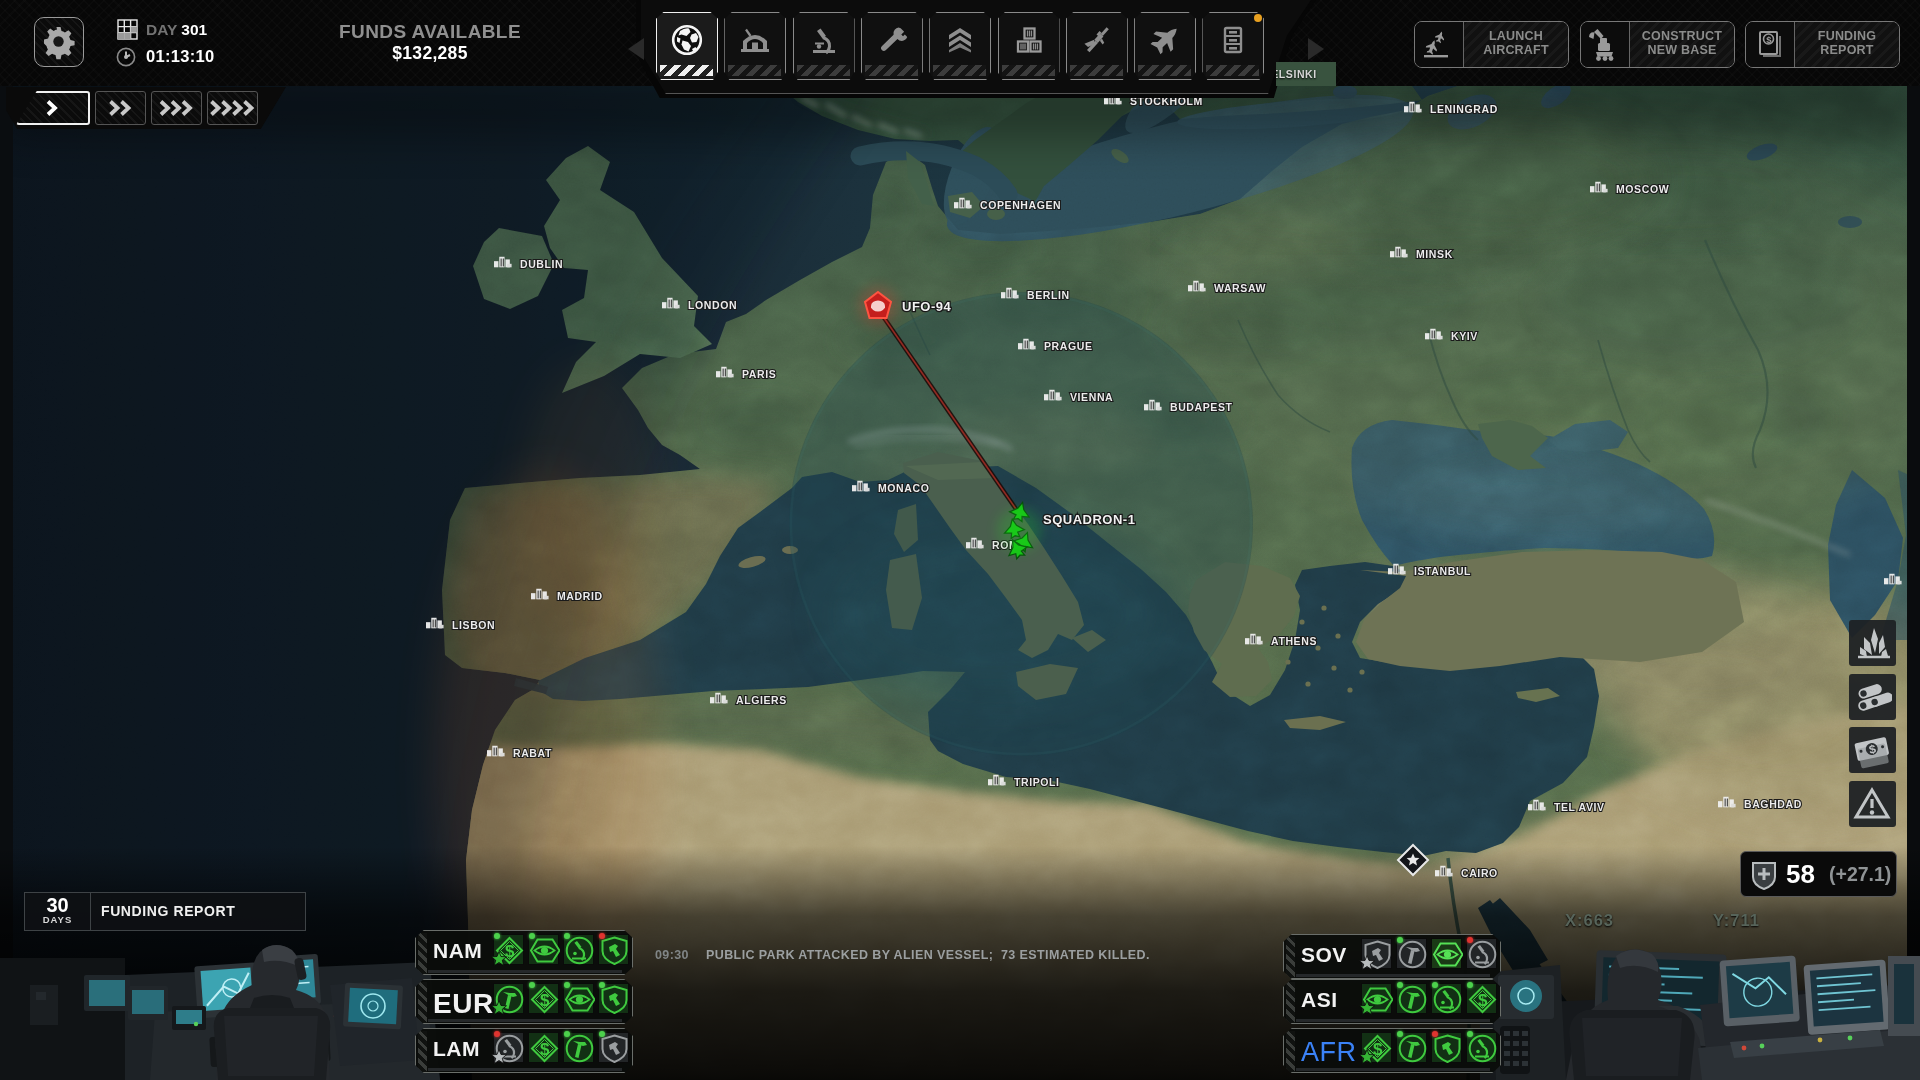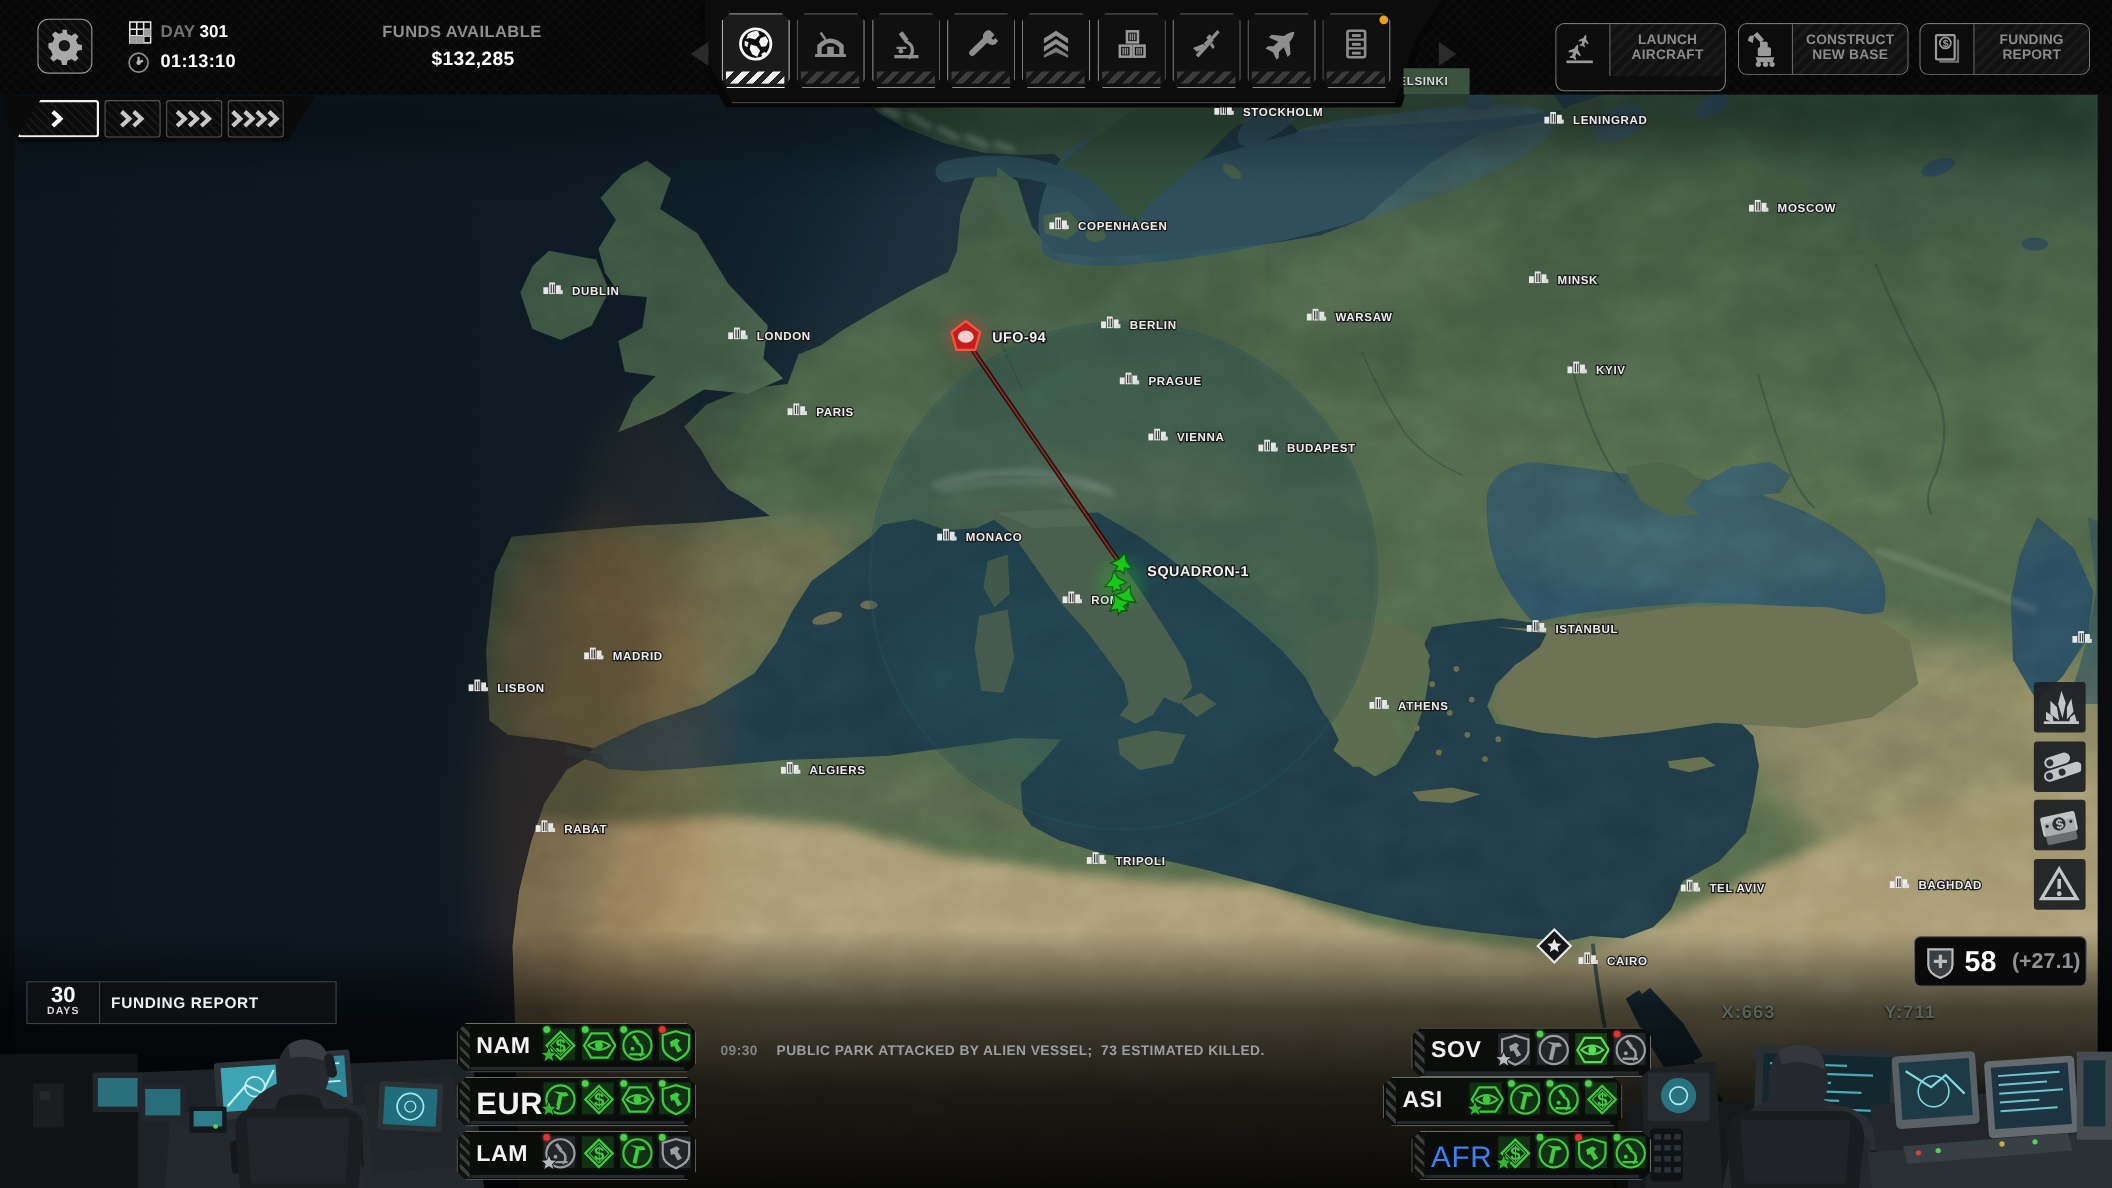--- a/index.html
+++ b/index.html
@@ -391,21 +391,21 @@
       <rect x="1" y="13.6" width="6.3" height="6.4" fill="#9a9a9a"></rect>
       <rect x="7.3" y="13.6" width="6.3" height="6.4" fill="#9a9a9a"></rect>
     </svg>
 <svg class="abs" style="left:116px;top:47px" width="20" height="20" viewBox="0 0 20 20">
       <circle cx="10" cy="10" r="8.6" fill="none" stroke="#8a8a8a" stroke-width="1.6"></circle>
       <path d="M10 10 L10 4.5 M10 10 L14 8" stroke="#b8b8b8" stroke-width="2"></path>
       <circle cx="10" cy="10" r="2" fill="#b8b8b8"></circle>
     </svg>
 <div class="abs" style="left:146px;top:21px;font-size:15.5px;font-weight:bold"><span style="color:#737373">DAY </span><span style="color:#fff">301</span></div>
 <div class="abs" style="left:146px;top:47px;font-size:16.5px;font-weight:bold;color:#fff;letter-spacing:0.3px">01:13:10</div>
-<div class="abs" style="left:320px;top:21px;width:200px;text-align:center;font-size:15px;font-weight:bold;color:#8f8f8f;letter-spacing:0.4px">FUNDS AVAILABLE</div>
+<div class="abs" style="left:330px;top:21px;width:200px;text-align:center;font-size:19px;font-weight:bold;color:#8f8f8f;letter-spacing:0.4px">FUNDS AVAILABLE</div>
 <div class="abs" style="left:330px;top:43px;width:200px;text-align:center;font-size:17.5px;font-weight:bold;color:#fff;letter-spacing:0.3px">$132,285</div>
 <div class="abs" style="left:636px;top:0;width:680px;height:98px;background:#060606;clip-path:polygon(0 0,100% 0,96.5% 36%,93.8% 100%,3.5% 100%,0 55%)"></div>
 <div class="abs" style="left:641px;top:0;width:670px;height:94px;background:#0c0c0c;border-bottom:1px solid #555;clip-path:polygon(0 0,100% 0,96.4% 38%,93.6% 100%,3.7% 100%,0 56%)"></div>
 <div class="abs" style="left:628px;top:38px;width:0;height:0;border-top:11px solid transparent;border-bottom:11px solid transparent;border-right:16px solid #2a2a2a"></div>
 <div class="abs" style="left:1308px;top:38px;width:0;height:0;border-top:11px solid transparent;border-bottom:11px solid transparent;border-left:16px solid #2a2a2a"></div>
 <div class="abs" style="left:1276px;top:62px;width:60px;height:24px;background:#39533f;overflow:hidden">
       <span style="position:absolute;left:-13px;top:6px;font-size:10.5px;font-weight:bold;color:#d8d8d8;letter-spacing:0.6px;text-shadow:0 1px 2px #000">HELSINKI</span>
     </div>
 <div class="abs" style="left:656.0px;top:12px;width:62px;height:68px;background:#1b1b1b;border:1.5px solid #f0f0f0;border-radius:3px;clip-path:polygon(12% 0,88% 0,100% 10%,100% 88%,92% 100%,8% 100%,0 88%,0 10%)">
       <svg width="34" height="34" viewBox="0 0 34 34" style="position:absolute;left:13px;top:10px">
@@ -492,21 +492,21 @@
       <svg width="34" height="34" viewBox="0 0 34 34" style="position:absolute;left:13px;top:10px">
         <rect x="9" y="5" width="16" height="24" rx="1.5" fill="none" stroke="#8e8e8e" stroke-width="2.4"></rect>
         <path d="M9 13 h16 M9 21 h16" stroke="#8e8e8e" stroke-width="2"></path>
         <rect x="13" y="8" width="8" height="2.6" fill="#8e8e8e"></rect>
         <rect x="13" y="16" width="8" height="2.6" fill="#8e8e8e"></rect>
         <rect x="13" y="24" width="8" height="2.6" fill="#8e8e8e"></rect>
       </svg>
       <div class="abs" style="left:3px;top:52px;width:53px;height:11px;background:repeating-linear-gradient(-45deg,#3c3c3c 0 5px,#141414 5px 10px)"></div>
     </div>
 <div class="abs" style="left:1254.4px;top:14px;width:8px;height:8px;border-radius:50%;background:#e8a020"></div>
-<div class="abs" style="left:1414px;top:21px;width:155px;height:62px;border:1.5px solid #787878;border-radius:8px;overflow:hidden;background:#0c0c0c">
+<div class="abs" style="left:1414px;top:21px;width:155px;height:47px;border:1.5px solid #787878;border-radius:8px;overflow:hidden;background:#0c0c0c">
       <div class="abs" style="left:0;top:0;width:48px;height:47px;background:#0c0c0c">
         <svg width="40" height="40" viewBox="0 0 40 40" style="position:absolute;left:4px;top:3px">
           <g fill="#9a9a9a">
             <g transform="translate(21,12) rotate(18) scale(0.42)">
               <path d="M0,-14 q3,4 3,9 l8,7 0,3 -8-3 0,6 3,3 0,2.5 -6-2 -6,2 0-2.5 3-3 0-6 -8,3 0-3 8-7 q0-5 3-9 z"></path>
             </g>
             <g transform="translate(13,22) rotate(20) scale(0.52)">
               <path d="M0,-14 q3,4 3,9 l8,7 0,3 -8-3 0,6 3,3 0,2.5 -6-2 -6,2 0-2.5 3-3 0-6 -8,3 0-3 8-7 q0-5 3-9 z"></path>
             </g>
             <rect x="5" y="30" width="24" height="2.4"></rect>
@@ -741,21 +741,21 @@
         </svg></div>
       <div class="abs" style="left:182px;top:3px;width:31px;height:31px;background:#222527;border:1px solid #0a0a0a"><svg width="31" height="31" viewBox="0 0 31 31">
           <circle cx="15.5" cy="15.5" r="12.8" fill="none" stroke="#9a9ea0" stroke-width="2"></circle>
           <path d="M13 6 l4.5 6 -2.6 1.8 -4.5-6z" fill="#9a9ea0"></path>
           <path d="M15 13 q5.5 2 5 7.5 q-0.3 3-2.5 4.5" fill="none" stroke="#9a9ea0" stroke-width="2.2"></path>
           <path d="M8 23.5 h14" stroke="#9a9ea0" stroke-width="2.2"></path>
           <circle cx="11" cy="18.5" r="1.8" fill="#9a9ea0"></circle>
         </svg><div class="abs" style="left:0px;top:-2px;width:6px;height:6px;border-radius:50%;background:#e03430;box-shadow:0 0 3px #e03430"></div></div>
       <div class="abs" style="left:12px;top:39px;width:194px;height:3px;background:#25282a"></div>
     </div>
-<div class="abs" style="left:1257px;top:979px;width:218px;height:45px;background:rgba(10,12,10,0.96);border:1.5px solid #6a6e6a;border-radius:7px;clip-path:polygon(4% 0,96% 0,100% 18%,100% 82%,96% 100%,4% 100%,0 82%,0 18%)">
+<div class="abs" style="left:1283px;top:979px;width:218px;height:45px;background:rgba(10,12,10,0.96);border:1.5px solid #6a6e6a;border-radius:7px;clip-path:polygon(4% 0,96% 0,100% 18%,100% 82%,96% 100%,4% 100%,0 82%,0 18%)">
       <div class="abs" style="left:2px;top:2px;width:9px;height:41px;background:repeating-linear-gradient(45deg,#3a3d3a 0 3px,#101210 3px 7px)"></div>
       <div class="abs" style="left:17px;top:8px;font-size:21px;font-weight:bold;color:#f2f2f2;letter-spacing:0.5px">ASI</div>
       <div class="abs" style="left:77px;top:3px;width:31px;height:31px;background:#123014;border:1px solid #0a0a0a"><svg width="31" height="31" viewBox="0 0 31 31">
           <path d="M8 4.5 h15 L30 15.5 L23 26.5 h-15 L1.5 15.5 Z" fill="none" stroke="#3fca3f" stroke-width="2" transform="translate(0.5,0)"></path>
           <path d="M5.5 15.5 Q15.5 7.5 25.5 15.5 Q15.5 23.5 5.5 15.5 Z" fill="none" stroke="#3fca3f" stroke-width="1.8"></path>
           <circle cx="15.5" cy="15.5" r="3.6" fill="#3fca3f"></circle>
         </svg><svg width="16" height="15" viewBox="0 0 16 15" style="position:absolute;left:-3px;bottom:-2px">
           <path d="M8 0.5 L10 5.5 L15.5 5.8 L11.3 9.2 L12.7 14.5 L8 11.5 L3.3 14.5 L4.7 9.2 L0.5 5.8 L6 5.5 Z" fill="#35b535" stroke="#0a0a0a" stroke-width="0.8"></path>
         </svg></div>
       <div class="abs" style="left:112px;top:3px;width:31px;height:31px;background:#123014;border:1px solid #0a0a0a"><svg width="31" height="31" viewBox="0 0 31 31">

